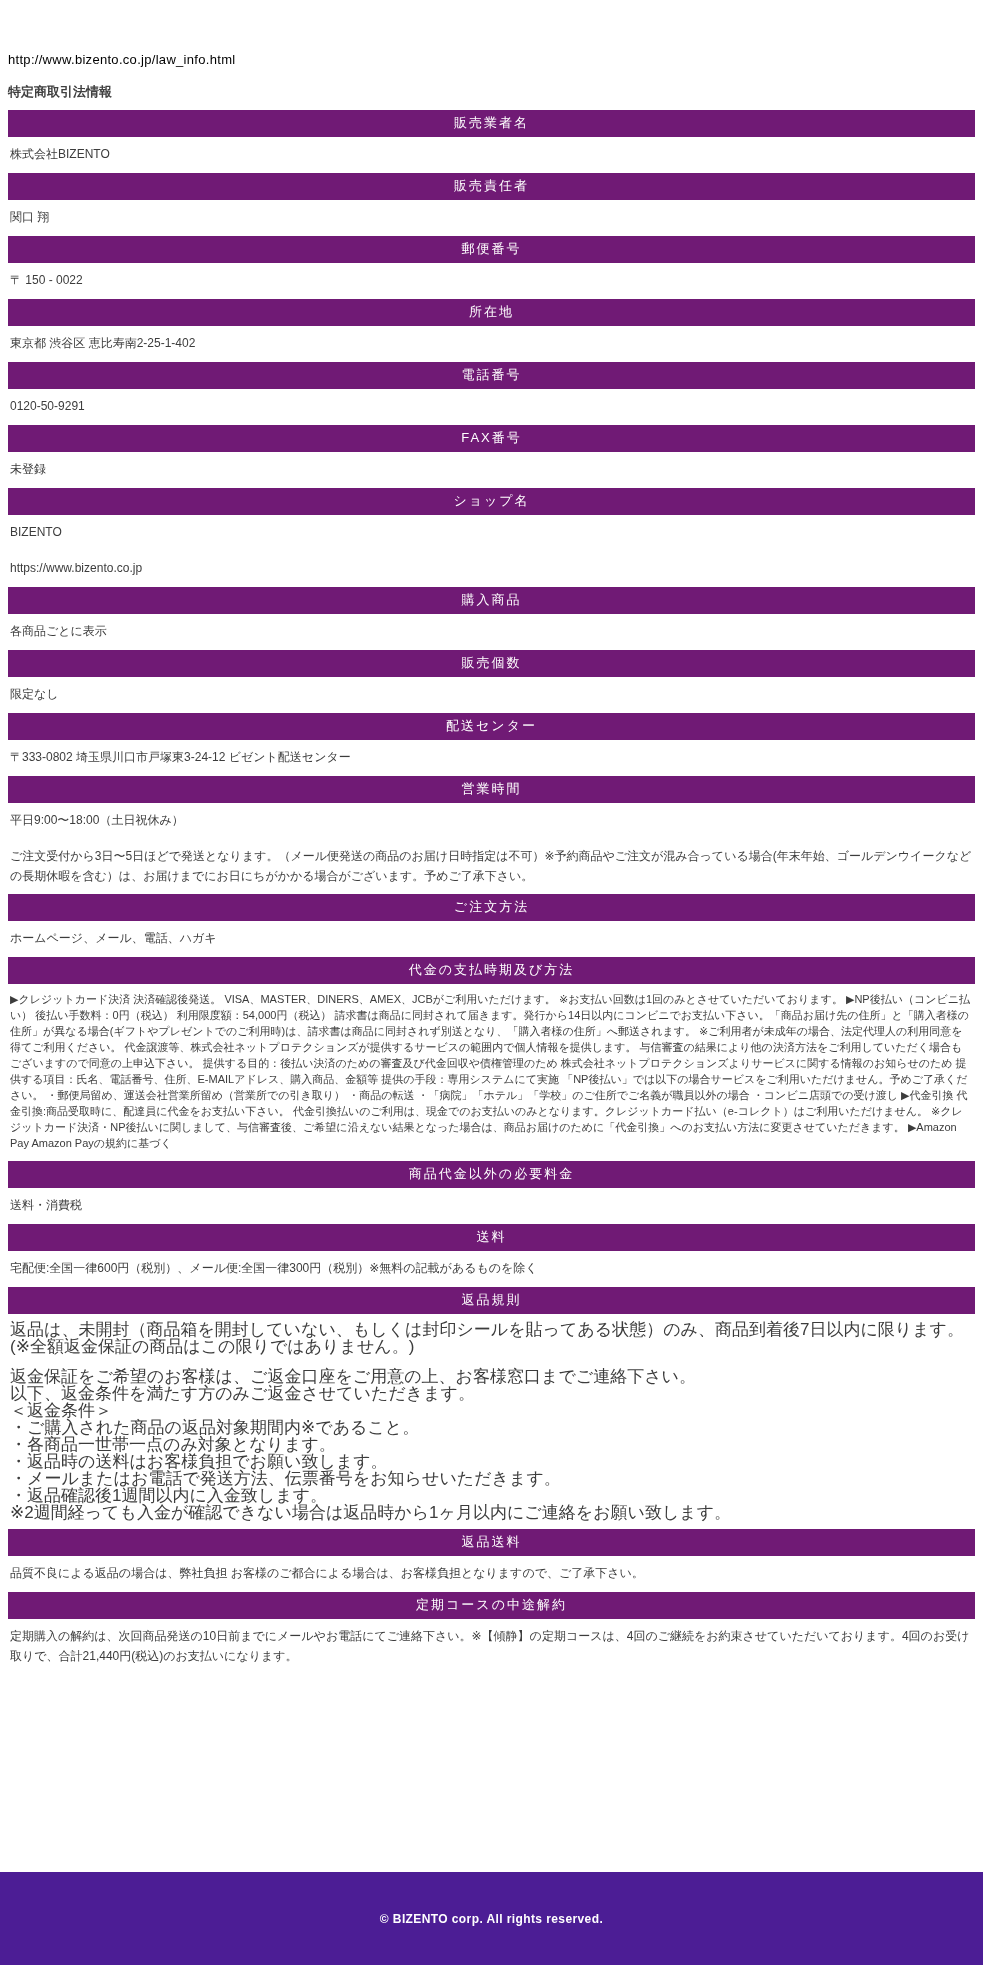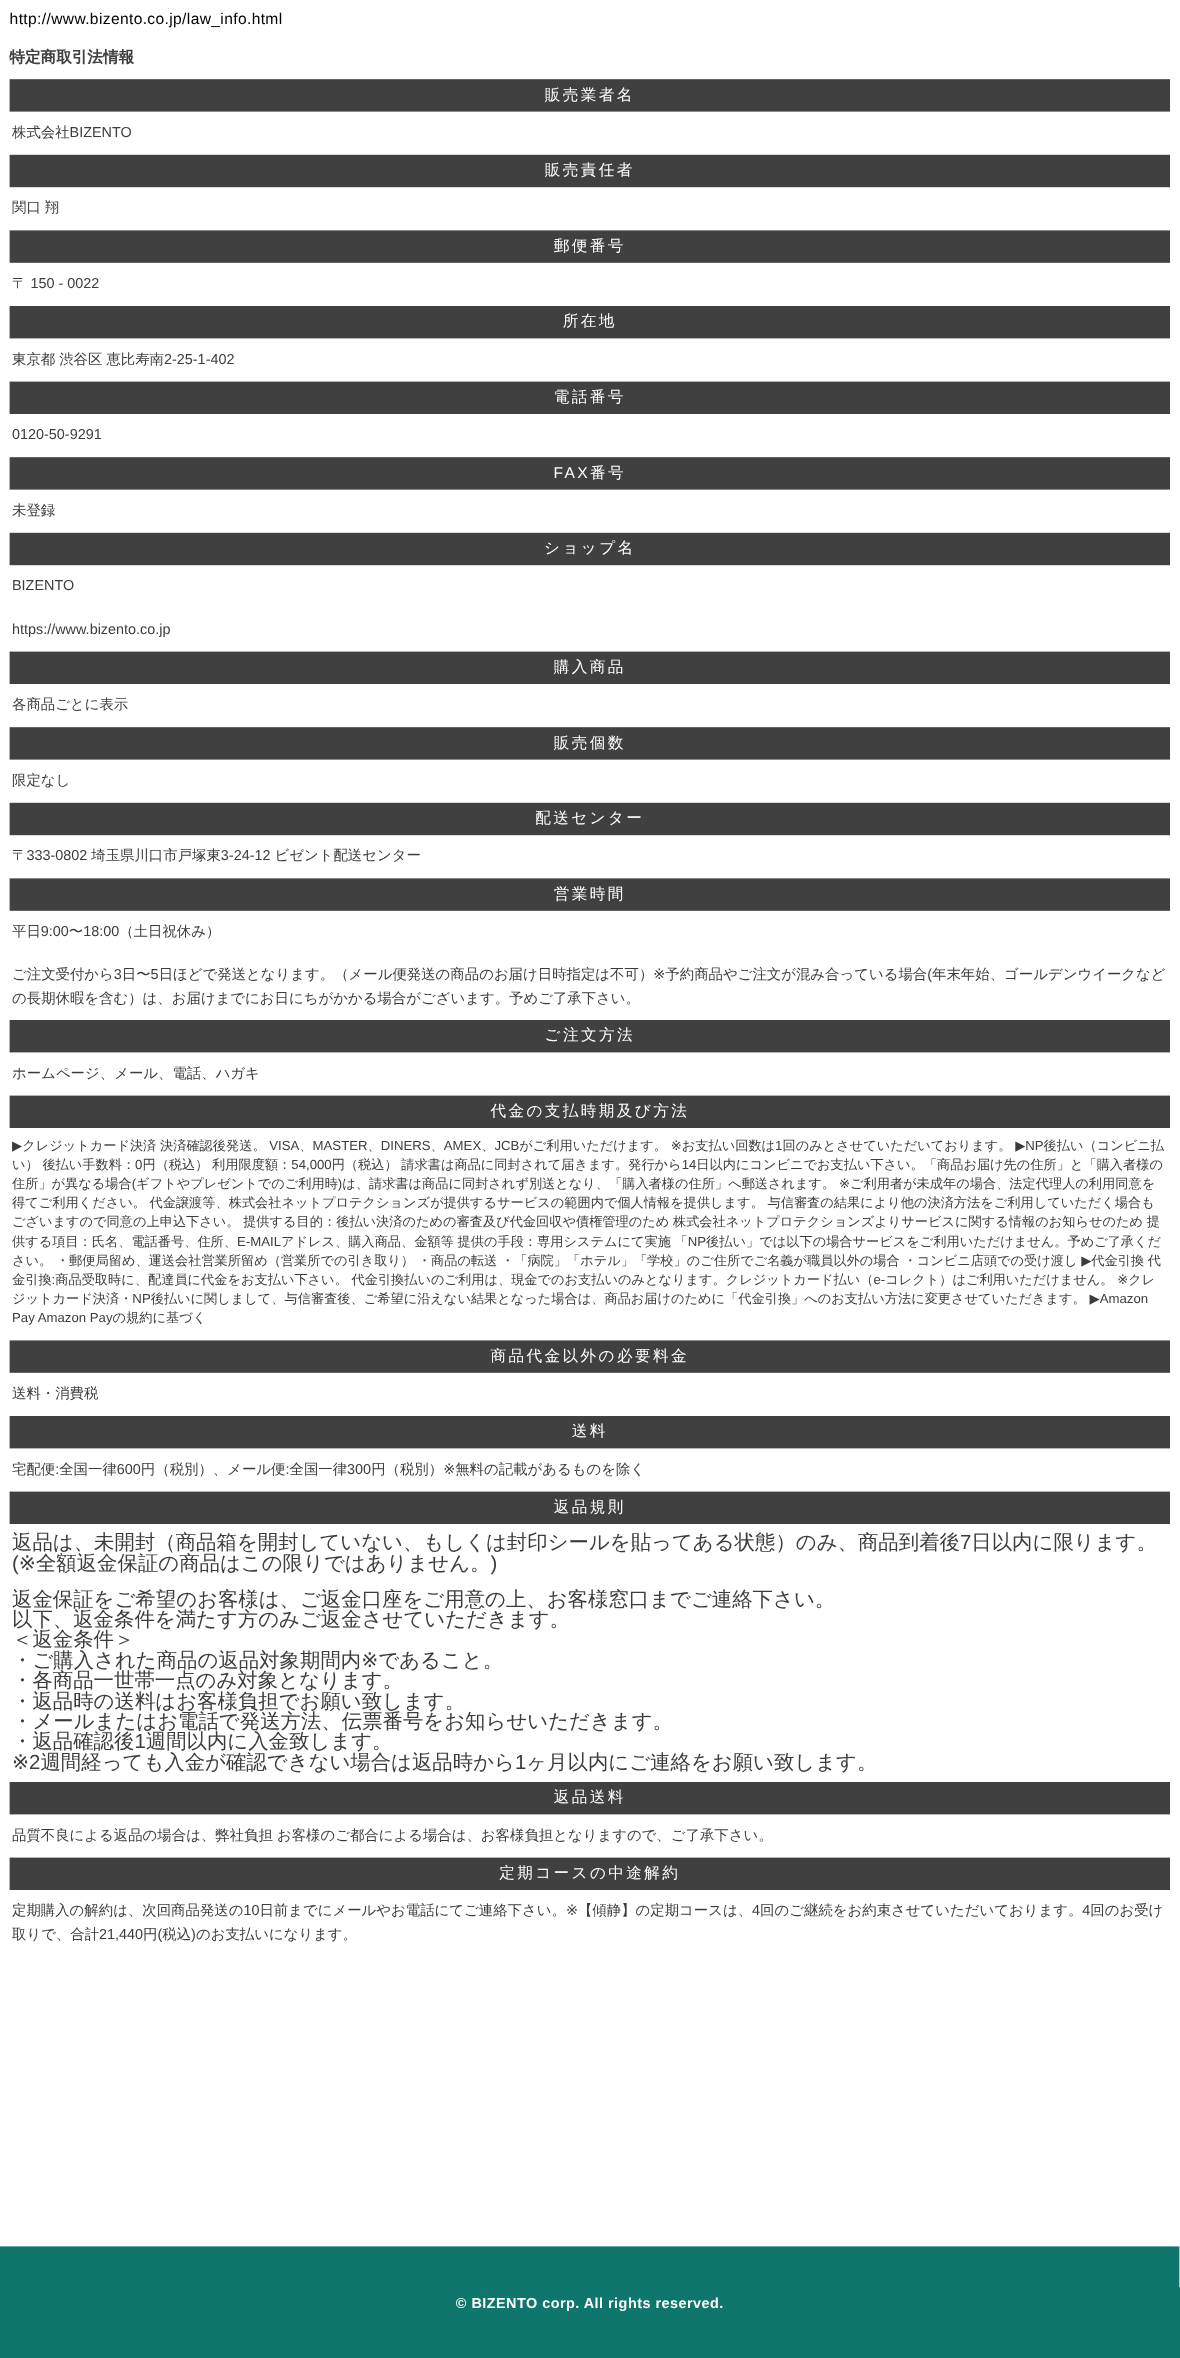--- a/index.html
+++ b/index.html
@@ -10,36 +10,37 @@
   body {
     position: relative;
     width: 983px;
     min-height: 1965px;
     font-family: "Liberation Sans", "DejaVu Sans", sans-serif;
     color: #3c3c3c;
     box-sizing: border-box;
   }
   .page {
     padding: 8px 8px 120px 8px;
+    margin-top: 44px;
   }
   .url-line {
     font-size: 13px;
     color: #000000;
     margin: 0 0 16px 0;
     letter-spacing: 0.3px;
   }
   .page-title {
     font-size: 13px;
     font-weight: bold;
     color: #404040;
     margin: 0 0 9px 0;
   }
   .law-section { margin: 0; }
   .section-bar {
-    background: #404040;
+    background: #701a75;
     color: #ffffff;
     font-size: 13px;
     font-weight: normal;
     text-align: center;
     letter-spacing: 2px;
     padding: 5px 0 6px 0;
     margin: 0;
     line-height: 16px;
   }
   .section-content {
@@ -64,21 +65,21 @@
   .law-section[data-section="personal-info"] .section-content,
   .law-section[data-section="subscription-cancel"] .section-content {
     line-height: 20px;
   }
   .footer {
     position: absolute;
     left: 0;
     right: 0;
     bottom: 0;
     height: 93px;
-    background: #0f766e;
+    background: #4c1d95;
     display: flex;
     align-items: center;
     justify-content: center;
   }
   .footer-text {
     color: #ffffff;
     font-size: 12px;
     font-weight: bold;
     letter-spacing: 0.4px;
   }

